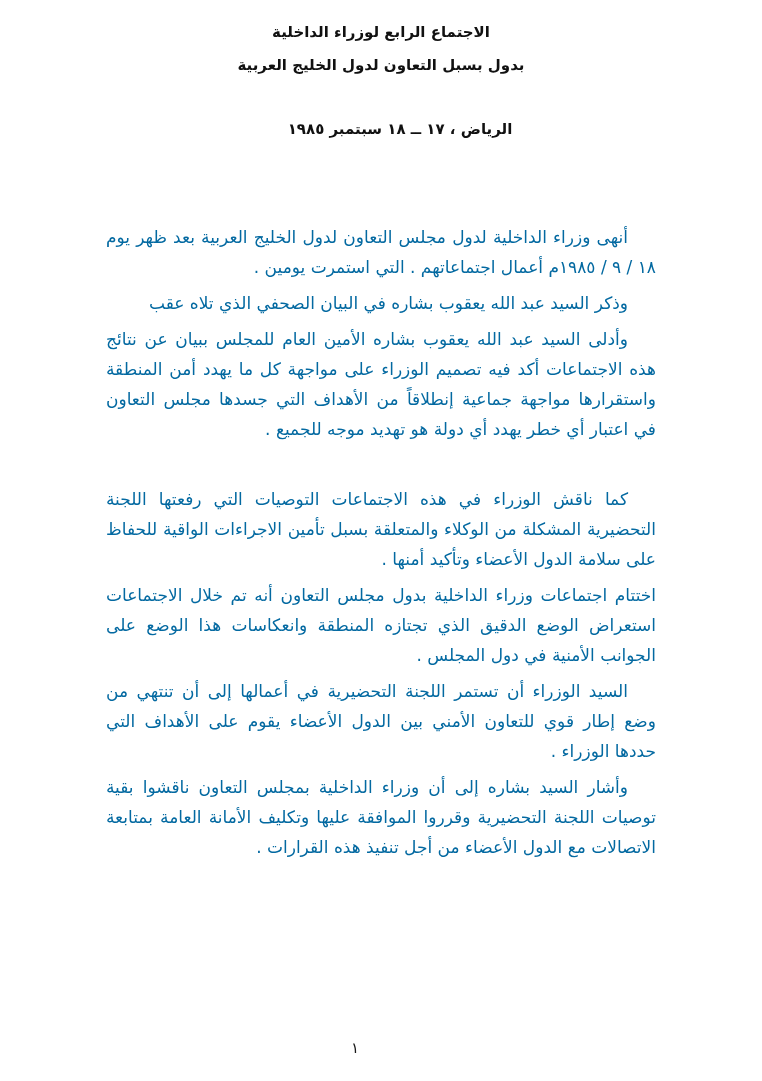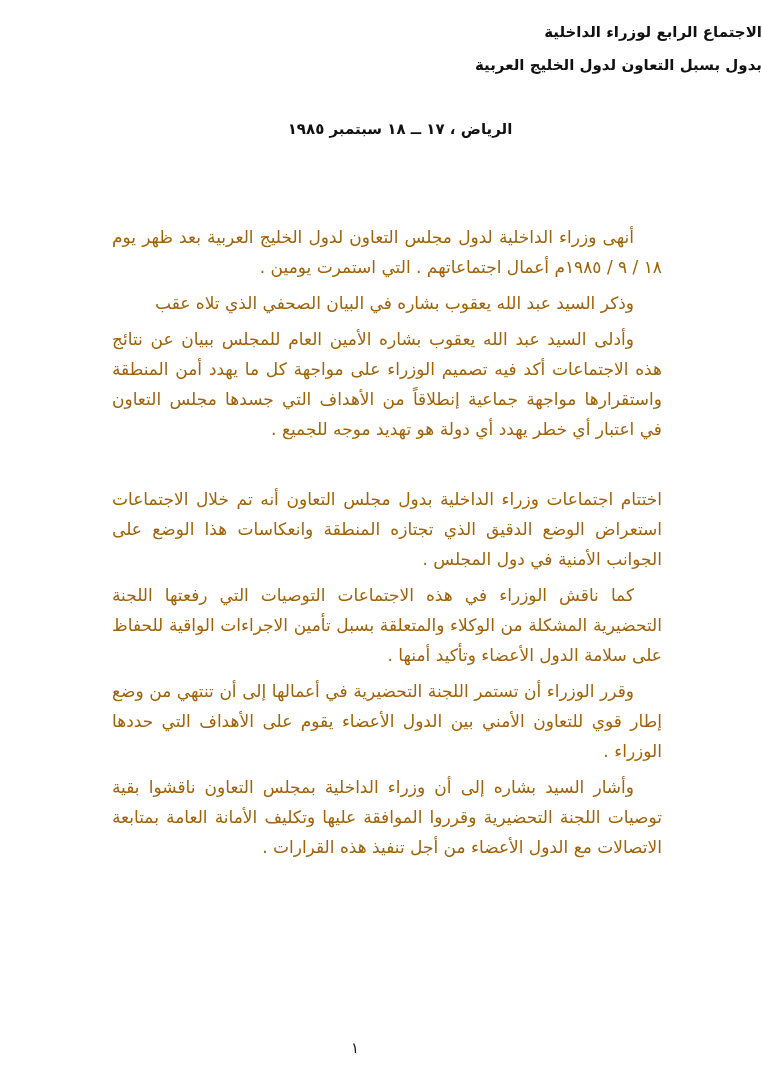--- a/index.html
+++ b/index.html
@@ -10,45 +10,45 @@
     height: 1081px;
     margin: 0 auto;
     background: #ffffff;
     font-family: "DejaVu Sans", sans-serif;
     color: #161616;
     direction: rtl;
     overflow: hidden;
   }
   .title-block {
     padding-top: 16px;
-    text-align: right;
+    text-align: center;
   }
   .title-line {
     font-size: 15px;
     font-weight: bold;
     line-height: 33px;
     color: #111;
   }
   .dateline {
     margin-top: 38px;
     text-align: center;
     font-size: 15px;
     font-weight: bold;
     color: #111;
     padding-left: 38px;
   }
   .content {
     position: absolute;
     top: 222px;
-    right: 100px;
+    right: 106px;
     width: 550px;
     font-size: 17px;
     line-height: 30px;
     text-align: justify;
-    color: #a16207;
+    color: #0369a1;
   }
   .para {
     margin: 0 0 6px 0;
     text-indent: 28px;
   }
   .para.no-indent { text-indent: 0; }
   .section-gap { height: 34px; }
   .page-number {
     position: absolute;
     bottom: 24px;
@@ -71,21 +71,21 @@
 
   <div class="dateline">الرياض ، ١٧ ــ ١٨ سبتمبر ١٩٨٥</div>
 
   <div class="content">
     <p class="para">أنهى وزراء الداخلية لدول مجلس التعاون لدول الخليج العربية بعد ظهر يوم ١٨ / ٩ / ١٩٨٥م أعمال اجتماعاتهم . التي استمرت يومين .</p>
     <p class="para">وذكر السيد عبد الله يعقوب بشاره في البيان الصحفي الذي تلاه عقب</p>
     <p class="para">وأدلى السيد عبد الله يعقوب بشاره الأمين العام للمجلس ببيان عن نتائج هذه الاجتماعات أكد فيه تصميم الوزراء على مواجهة كل ما يهدد أمن المنطقة واستقرارها مواجهة جماعية إنطلاقاً من الأهداف التي جسدها مجلس التعاون في اعتبار أي خطر يهدد أي دولة هو تهديد موجه للجميع .</p>
 
     <div class="section-gap"></div>
 
+    <p class="para">كما ناقش الوزراء في هذه الاجتماعات التوصيات التي رفعتها اللجنة التحضيرية المشكلة من الوكلاء والمتعلقة بسبل تأمين الاجراءات الواقية للحفاظ على سلامة الدول الأعضاء وتأكيد أمنها .</p>
     <p class="para no-indent">اختتام اجتماعات وزراء الداخلية بدول مجلس التعاون أنه تم خلال الاجتماعات استعراض الوضع الدقيق الذي تجتازه المنطقة وانعكاسات هذا الوضع على الجوانب الأمنية في دول المجلس .</p>
-    <p class="para">كما ناقش الوزراء في هذه الاجتماعات التوصيات التي رفعتها اللجنة التحضيرية المشكلة من الوكلاء والمتعلقة بسبل تأمين الاجراءات الواقية للحفاظ على سلامة الدول الأعضاء وتأكيد أمنها .</p>
-    <p class="para">وقرر الوزراء أن تستمر اللجنة التحضيرية في أعمالها إلى أن تنتهي من وضع إطار قوي للتعاون الأمني بين الدول الأعضاء يقوم على الأهداف التي حددها الوزراء .</p>
+    <p class="para">السيد الوزراء أن تستمر اللجنة التحضيرية في أعمالها إلى أن تنتهي من وضع إطار قوي للتعاون الأمني بين الدول الأعضاء يقوم على الأهداف التي حددها الوزراء .</p>
     <p class="para">وأشار السيد بشاره إلى أن وزراء الداخلية بمجلس التعاون ناقشوا بقية توصيات اللجنة التحضيرية وقرروا الموافقة عليها وتكليف الأمانة العامة بمتابعة الاتصالات مع الدول الأعضاء من أجل تنفيذ هذه القرارات .</p>
   </div>
 
   <div class="page-number">١</div>
 
 </div>
 
 </body></html>

